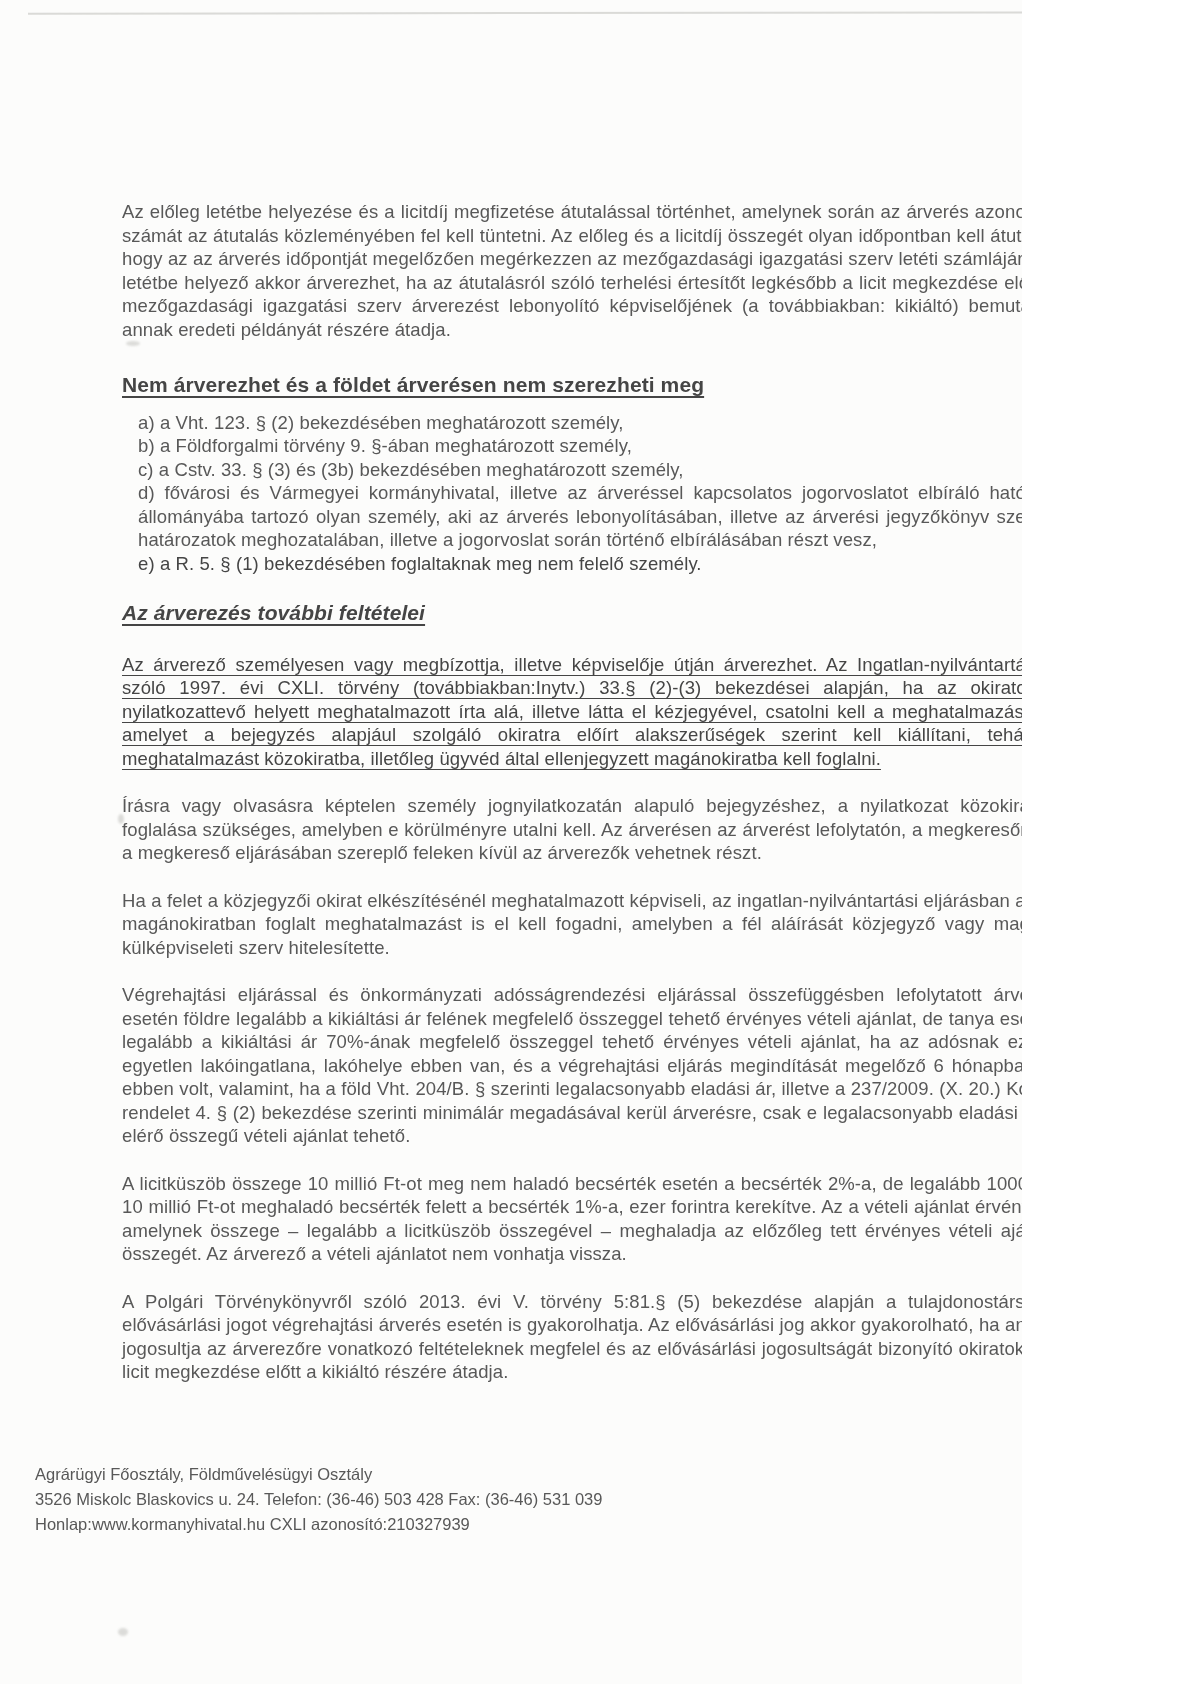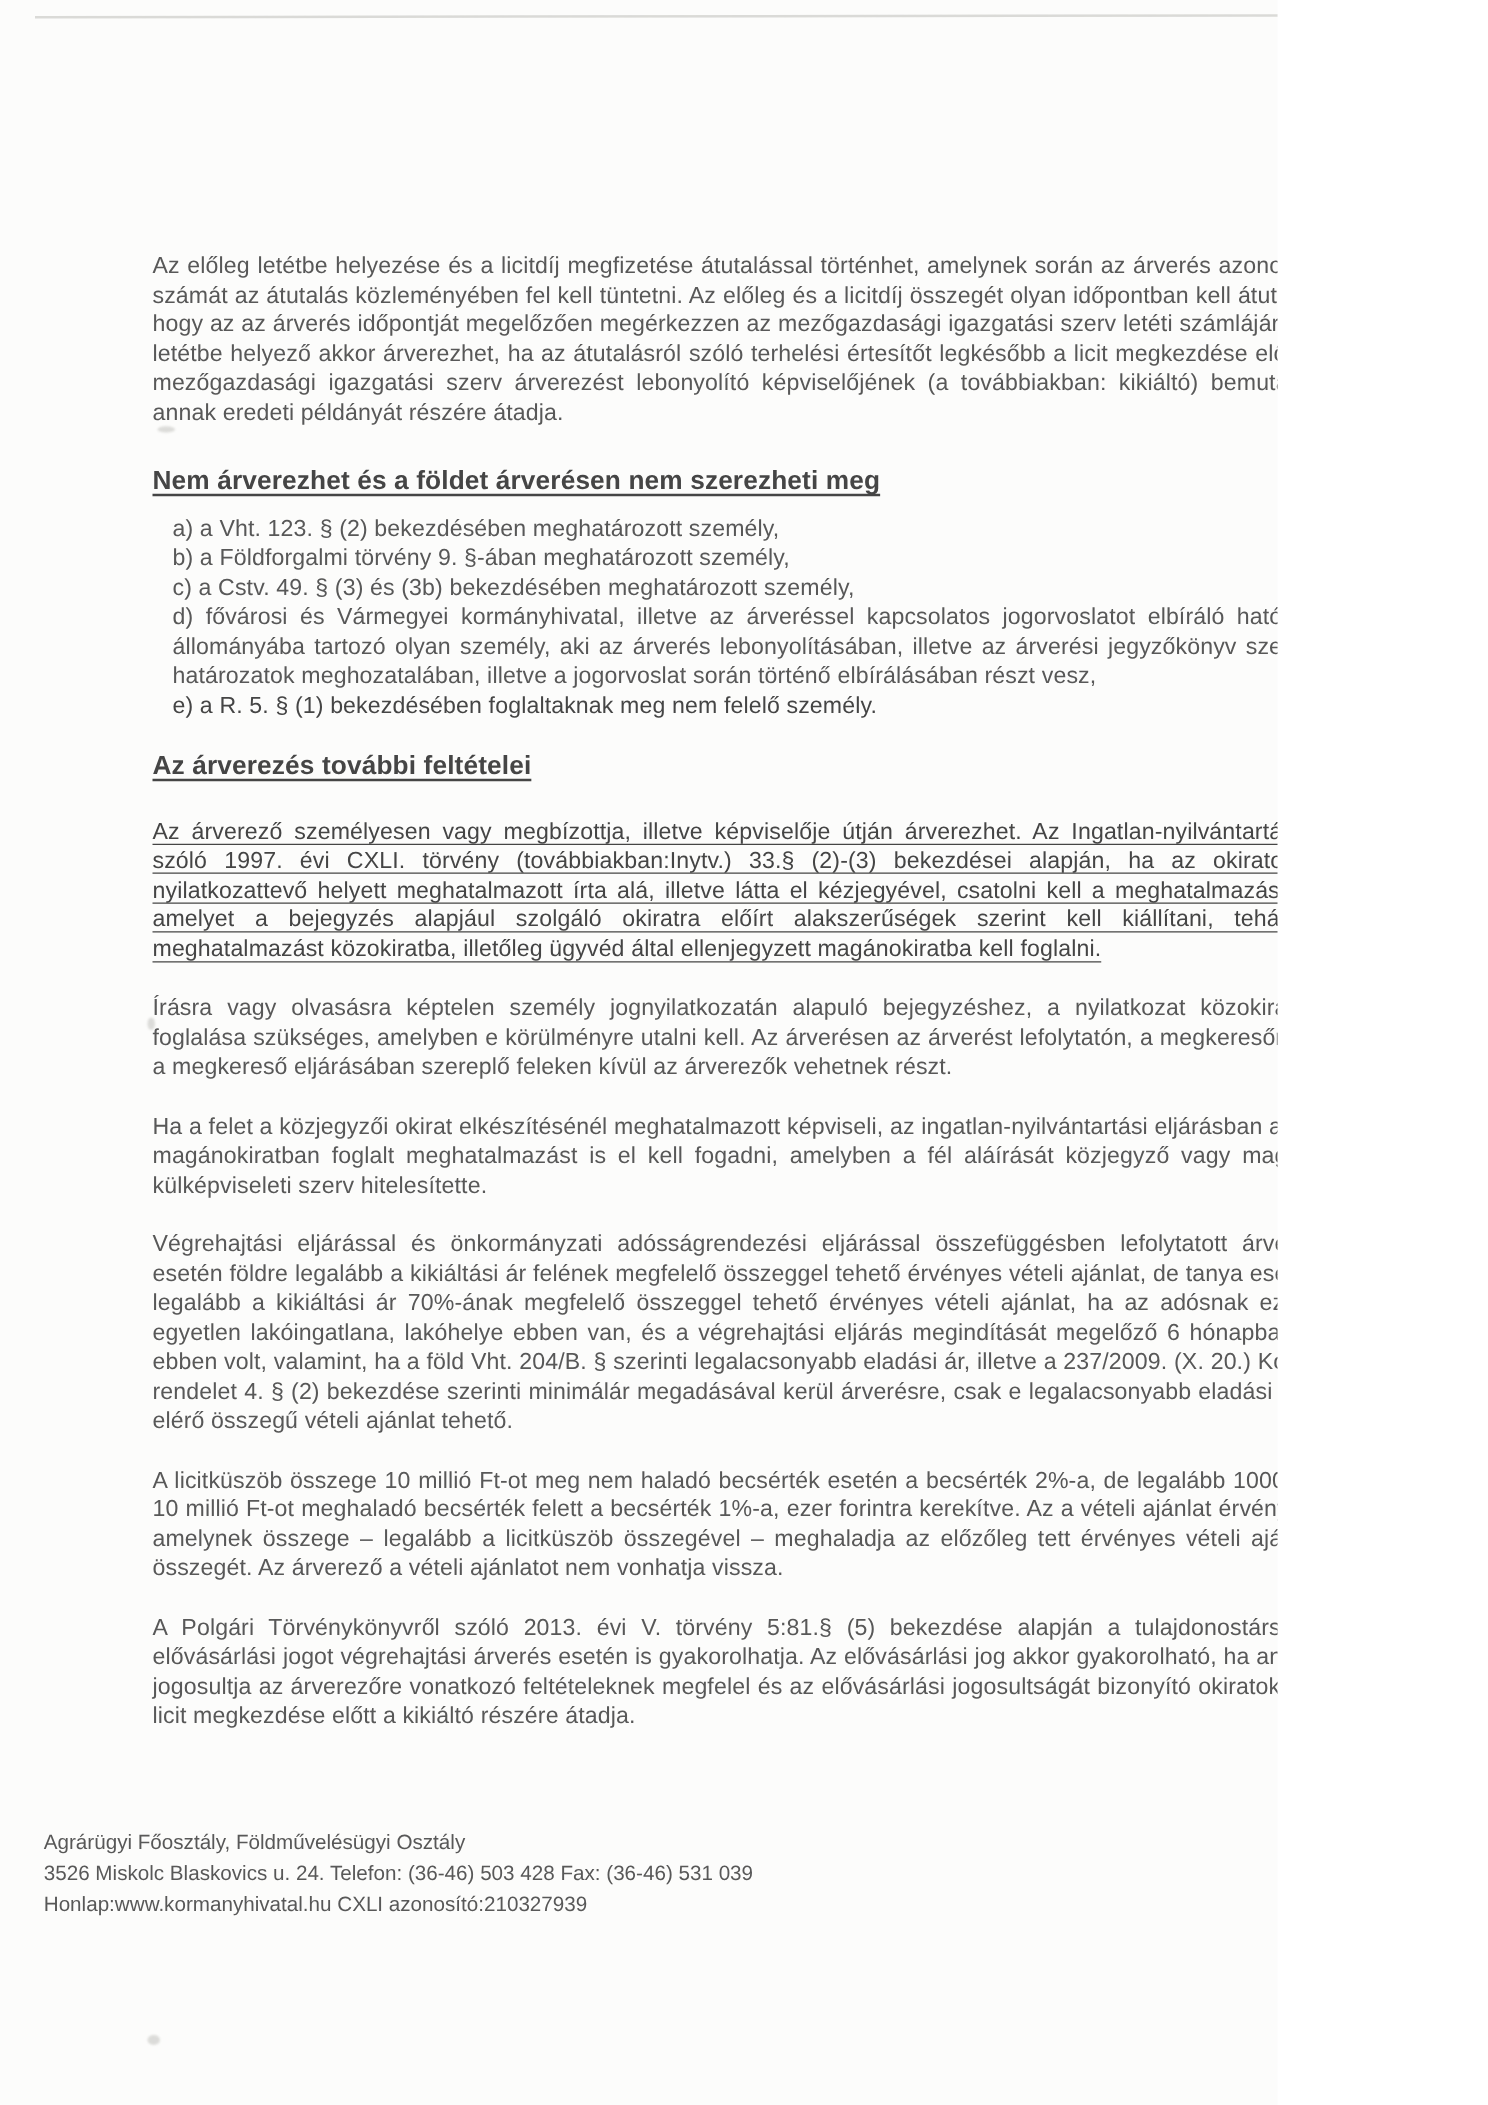--- a/index.html
+++ b/index.html
@@ -41,21 +41,21 @@
   .para { margin: 0 0 24px 0; }
   .heading {
     font-size: 21px;
     font-weight: bold;
     color: var(--ink-bold, #454545);
     text-decoration: underline;
     text-underline-offset: 4px;
     margin: 32px 0 14px 0;
     text-align: left;
   }
-  .heading.second { margin: 10px 0 28px 0; }
+  .heading.second { margin: 10px 0 28px 0; font-style: italic; }
   .list { margin: 0 0 26px 16px; }
   .list p { margin: 0; }
   .bold { font-weight: normal; color: var(--ink-bold, #454545); }
   .underlined { text-decoration: underline; text-underline-offset: 4px; }
   .footer {
     position: absolute;
     top: 1462px; left: 35px;
     width: 1110px;
     color: var(--ink, #5c5c5c);
     font-size: 16.5px;
@@ -76,21 +76,21 @@
 
   <div class="content">
 
     <p class="para">Az előleg letétbe helyezése és a licitdíj megfizetése átutalással történhet, amelynek során az árverés azonosító számát az átutalás közleményében fel kell tüntetni. Az előleg és a licitdíj összegét olyan időpontban kell átutalni, hogy az az árverés időpontját megelőzően megérkezzen az mezőgazdasági igazgatási szerv letéti számlájára. A letétbe helyező akkor árverezhet, ha az átutalásról szóló terhelési értesítőt legkésőbb a licit megkezdése előtt a mezőgazdasági igazgatási szerv árverezést lebonyolító képviselőjének (a továbbiakban: kikiáltó) bemutatja, annak eredeti példányát részére átadja.</p>
 
     <h3 class="heading">Nem árverezhet és a földet árverésen nem szerezheti meg</h3>
 
     <div class="list">
       <p>a) a Vht. 123. § (2) bekezdésében meghatározott személy,</p>
       <p>b) a Földforgalmi törvény 9. §-ában meghatározott személy,</p>
-      <p>c) a Cstv. 49. § (3) és (3b) bekezdésében meghatározott személy,</p>
+      <p>c) a Cstv. 33. § (3) és (3b) bekezdésében meghatározott személy,</p>
       <p>d) fővárosi és Vármegyei kormányhivatal, illetve az árveréssel kapcsolatos jogorvoslatot elbíráló hatóság állományába tartozó olyan személy, aki az árverés lebonyolításában, illetve az árverési jegyzőkönyv szerinti határozatok meghozatalában, illetve a jogorvoslat során történő elbírálásában részt vesz,</p>
       <p class="bold">e) a R. 5. § (1) bekezdésében foglaltaknak meg nem felelő személy.</p>
     </div>
 
     <h3 class="heading second">Az árverezés további feltételei</h3>
 
     <p class="para bold underlined">Az árverező személyesen vagy megbízottja, illetve képviselője útján árverezhet. Az Ingatlan-nyilvántartásról szóló 1997. évi CXLI. törvény (továbbiakban:Inytv.) 33.§ (2)-(3) bekezdései alapján, ha az okiratot a nyilatkozattevő helyett meghatalmazott írta alá, illetve látta el kézjegyével, csatolni kell a meghatalmazást is, amelyet a bejegyzés alapjául szolgáló okiratra előírt alakszerűségek szerint kell kiállítani, tehát a meghatalmazást közokiratba, illetőleg ügyvéd által ellenjegyzett magánokiratba kell foglalni.</p>
 
     <p class="para">Írásra vagy olvasásra képtelen személy jognyilatkozatán alapuló bejegyzéshez, a nyilatkozat közokiratba foglalása szükséges, amelyben e körülményre utalni kell. Az árverésen az árverést lefolytatón, a megkeresőn és a megkereső eljárásában szereplő feleken kívül az árverezők vehetnek részt.</p>
 

